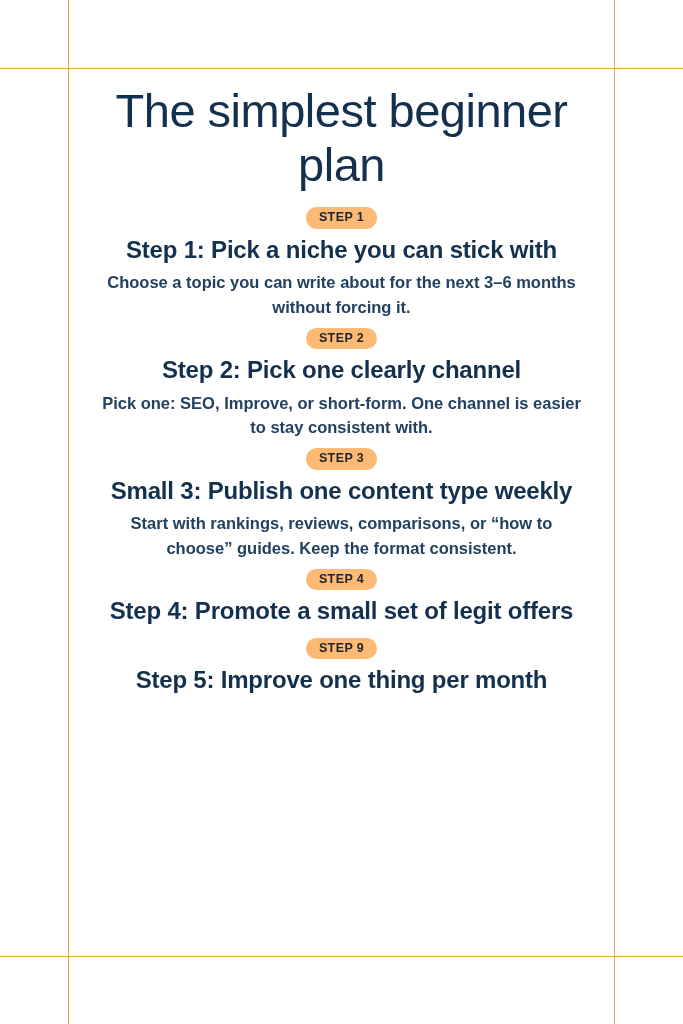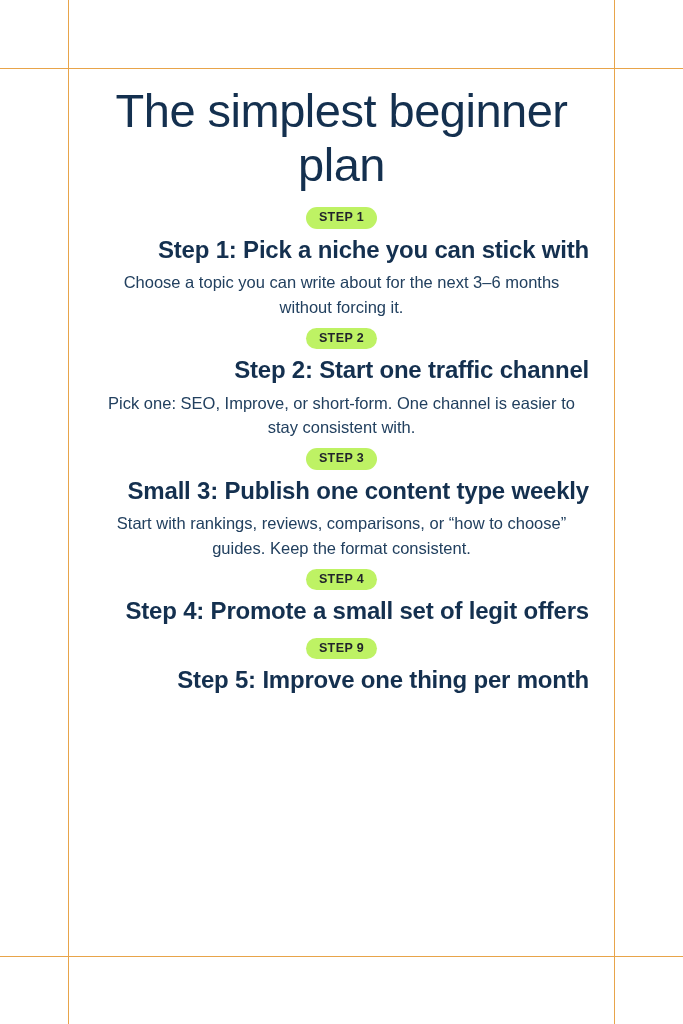--- a/index.html
+++ b/index.html
@@ -55,49 +55,48 @@
     margin: 0 0 10px 0;
     font-weight: 400;
   }
 
   .step-block {
     margin: 0;
   }
 
   .badge {
     display: inline-block;
-    background: #bef264;
+    background: #fdba74;
     color: #21242b;
     font-size: 12.5px;
     font-weight: bold;
     letter-spacing: 0.4px;
     padding: 4px 13px 4px 13px;
     border-radius: 11px;
     margin: 6px 0 6px 0;
     line-height: 1.1;
   }
 
   .step-title {
     font-size: 24px;
     font-weight: bold;
     line-height: 1.22;
     color: #14304f;
     margin: 0 0 6px 0;
     padding: 0 4px;
     letter-spacing: -0.2px;
-    text-align: right;
   }
 
   .step-desc {
     font-size: 16.5px;
     line-height: 1.5;
     color: #22405f;
     margin: 0 0 2px 0;
     padding: 0 12px;
-    font-weight: 400;
+    font-weight: 700;
   }
 </style>
 </head>
 <body>
 
 <div class="guide guide-v-left"></div>
 <div class="guide guide-v-right"></div>
 <div class="guide guide-h-top"></div>
 <div class="guide guide-h-bottom"></div>
 
@@ -106,21 +105,21 @@
   <h1 class="title">The simplest beginner plan</h1>
 
   <div class="step-block">
     <span class="badge">STEP 1</span>
     <h2 class="step-title">Step 1: Pick a niche you can stick with</h2>
     <p class="step-desc">Choose a topic you can write about for the next 3–6 months without forcing it.</p>
   </div>
 
   <div class="step-block">
     <span class="badge">STEP 2</span>
-    <h2 class="step-title">Step 2: Start one traffic channel</h2>
+    <h2 class="step-title">Step 2: Pick one clearly channel</h2>
     <p class="step-desc">Pick one: SEO, Improve, or short-form. One channel is easier to stay consistent with.</p>
   </div>
 
   <div class="step-block">
     <span class="badge">STEP 3</span>
     <h2 class="step-title">Small 3: Publish one content type weekly</h2>
     <p class="step-desc">Start with rankings, reviews, comparisons, or “how to choose” guides. Keep the format consistent.</p>
   </div>
 
   <div class="step-block">

